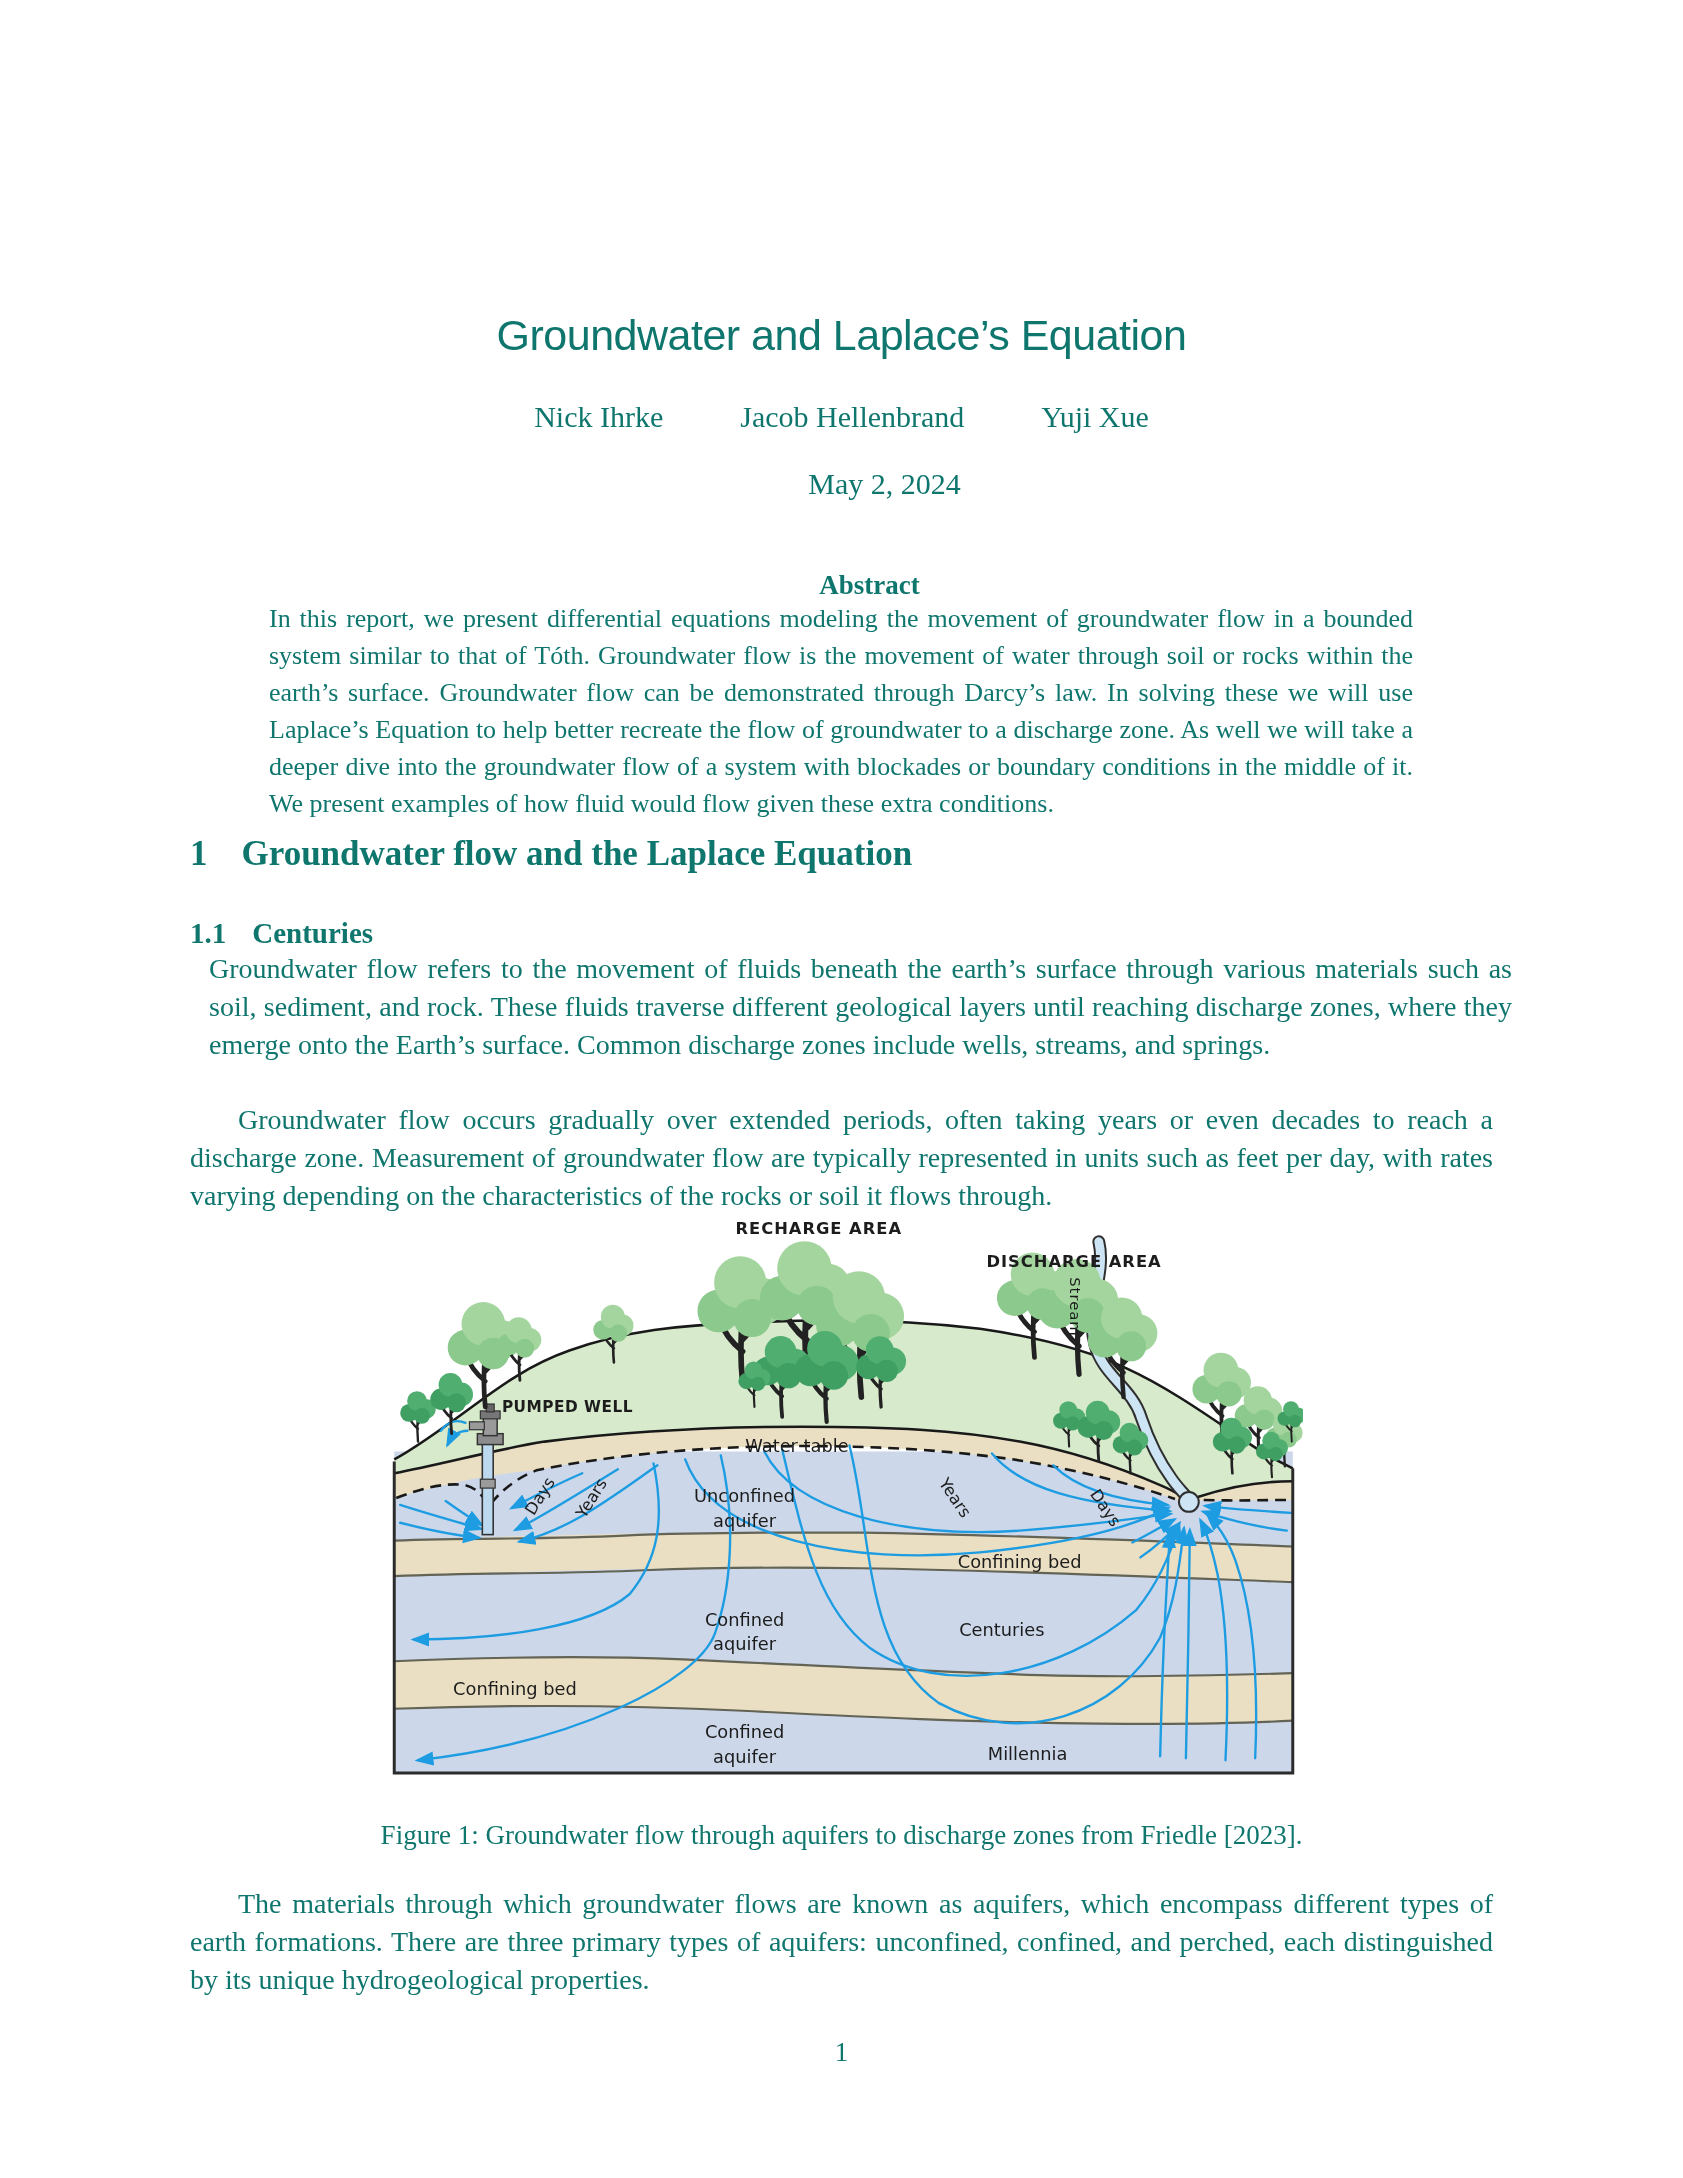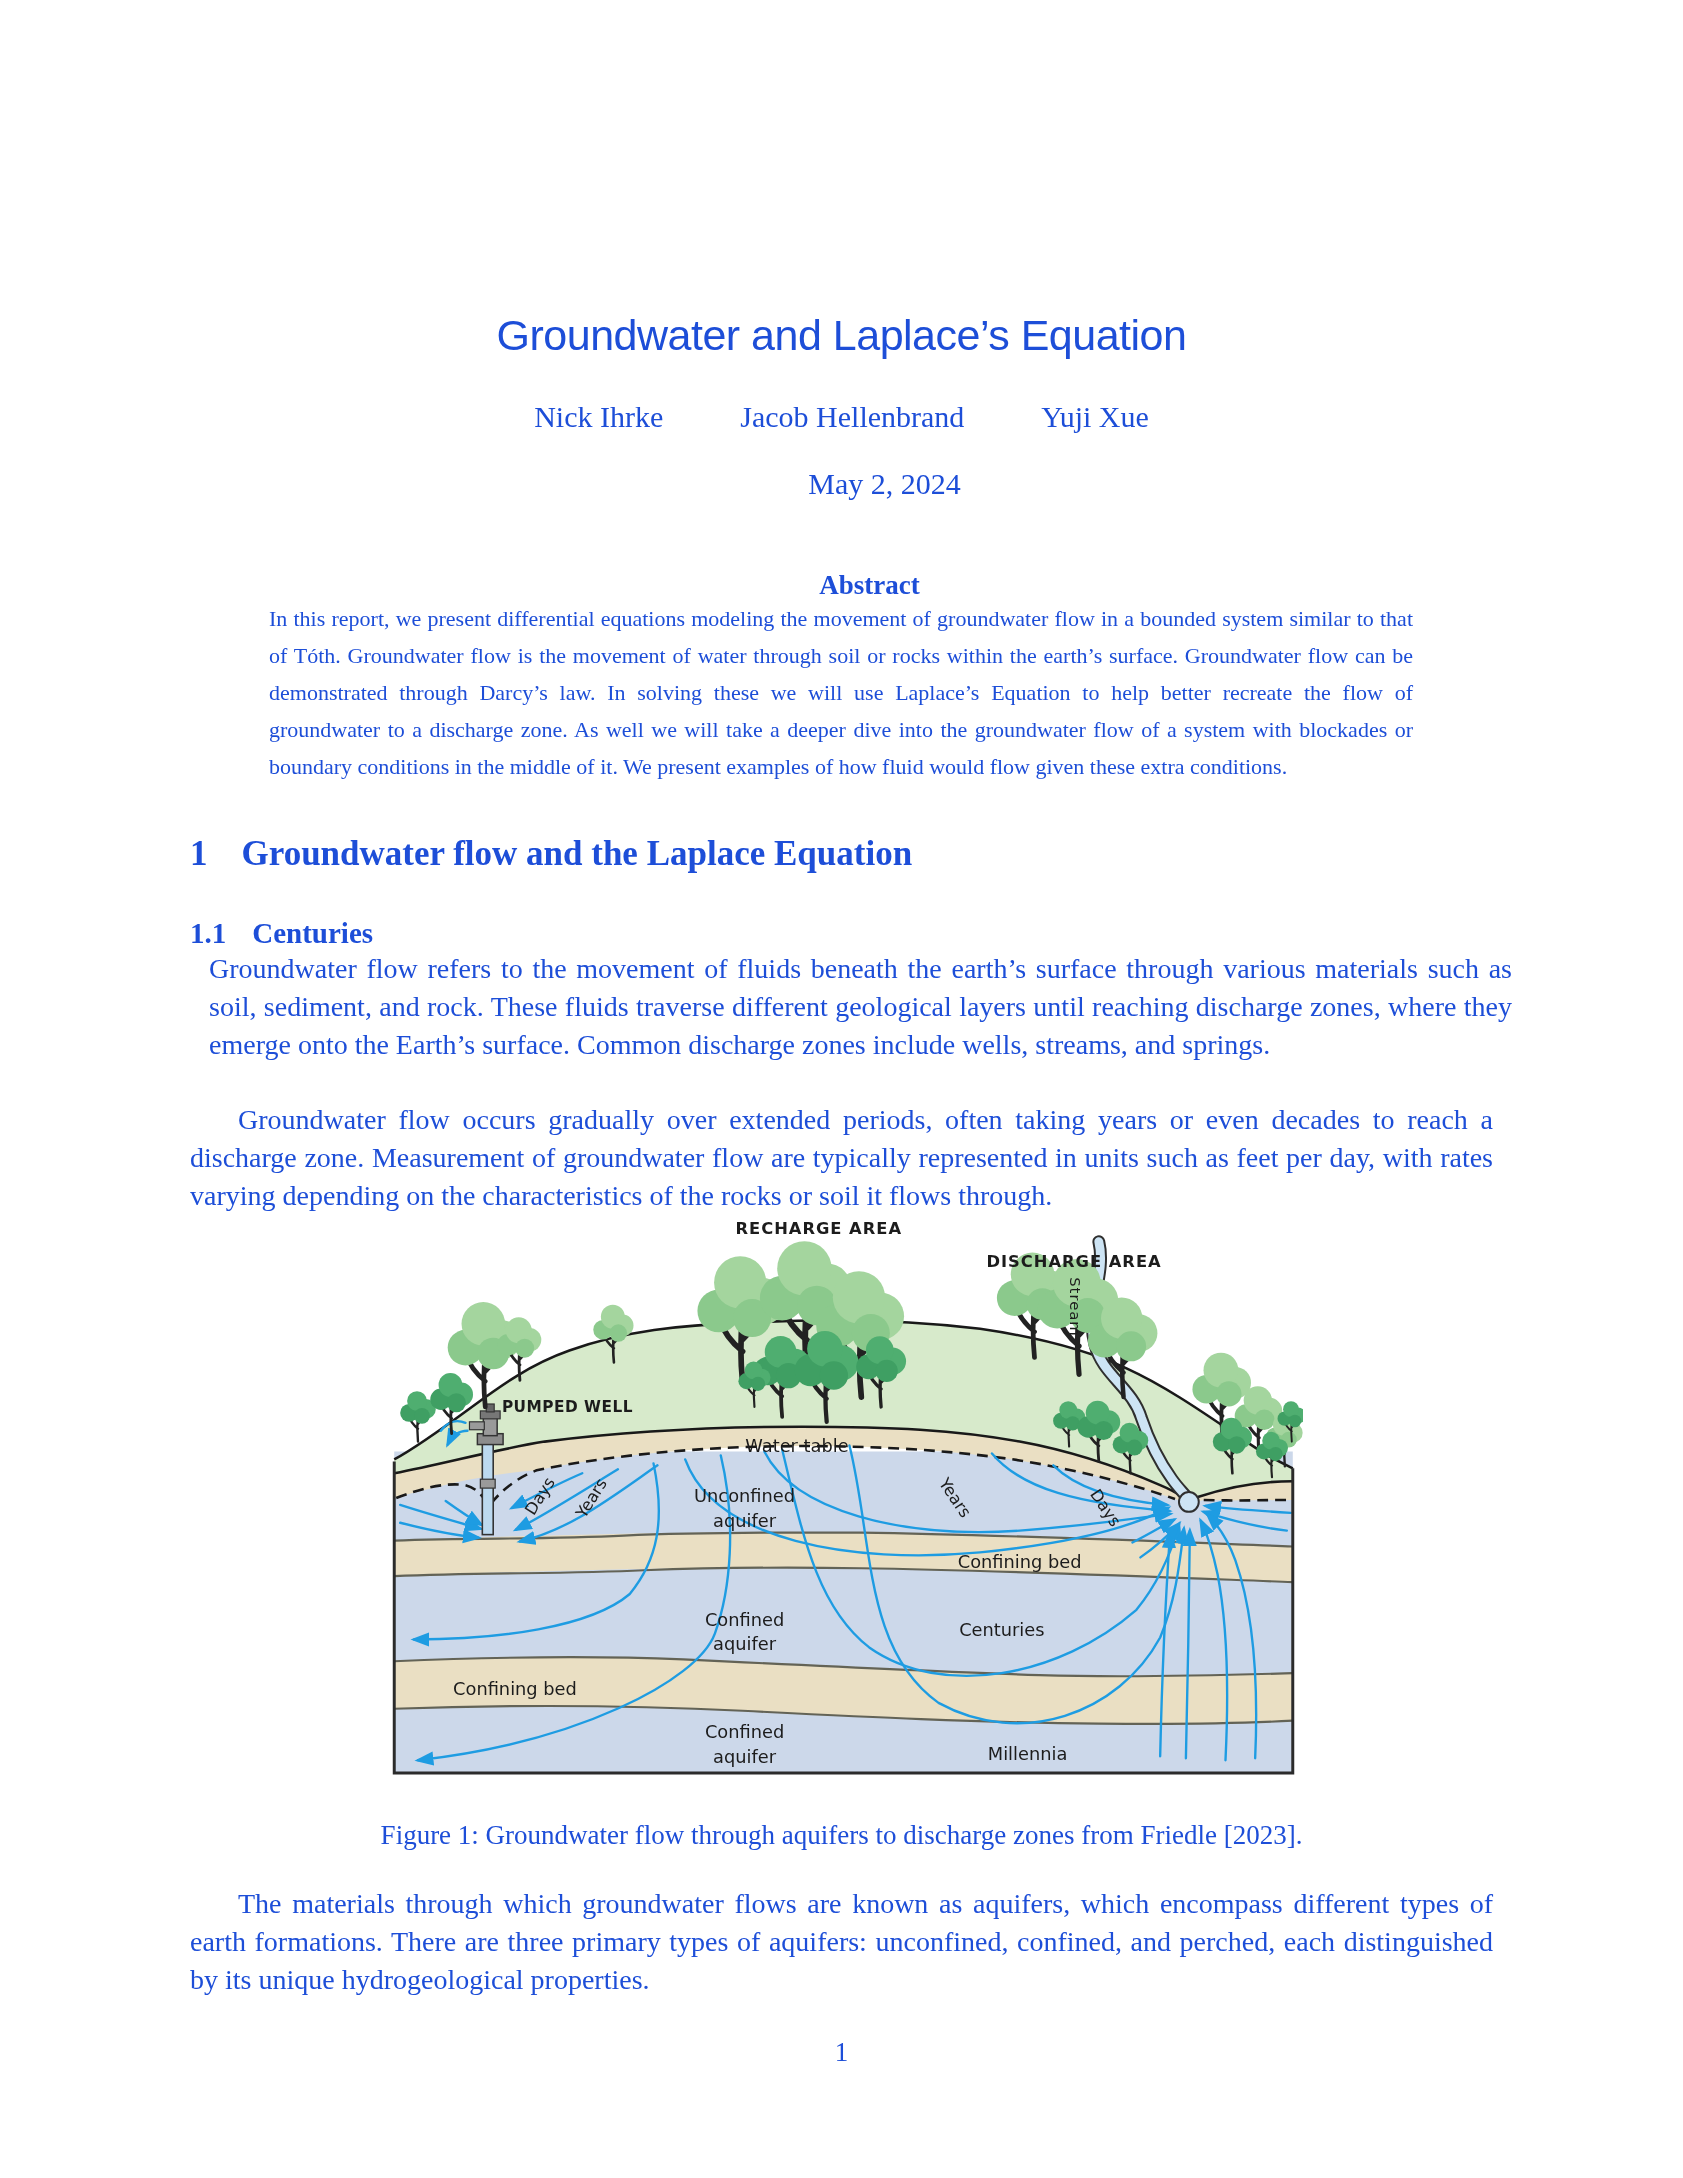--- a/index.html
+++ b/index.html
@@ -1,25 +1,25 @@
 <!DOCTYPE html>
 <html><head>
 <meta charset="utf-8">
 <style>
   html,body{margin:0;padding:0;background:#ffffff;}
   #page{position:relative;width:1652px;height:2178px;background:#ffffff;overflow:hidden;
-        font-family:"Liberation Serif",serif;color:#1d4ed8;}
+        font-family:"Liberation Serif",serif;color:#0f766e;}
   .abs{position:absolute;}
   #doc-title{left:0;top:311px;width:1683px;text-align:center;
              font-family:"Liberation Sans",sans-serif;font-weight:400;font-size:43px;letter-spacing:-0.5px;}
   #authors{left:0;top:400px;width:1683px;display:flex;justify-content:center;gap:77px;
            font-size:30px;text-align:right;}
   #date{left:0;top:467px;width:1683px;text-align:center;font-size:30px;padding-left:43px;}
   #abstract-heading{left:0;top:570px;width:1683px;text-align:center;font-weight:bold;font-size:27px;margin-left:28px;}
-  #abstract-body{left:269px;top:600px;width:1144px;font-size:22px;line-height:37px;text-align:justify;}
+  #abstract-body{left:269px;top:600px;width:1144px;font-size:26px;line-height:37px;text-align:justify;}
   #sec1{left:190px;top:834px;width:1303px;font-size:35px;font-weight:bold;}
   #sec1 .secnum{margin-right:34px;}
   #sec11{left:190px;top:917px;width:1303px;font-size:29px;font-weight:bold;}
   #sec11 .secnum{margin-right:26px;}
   .bodypara{left:190px;width:1303px;font-size:28px;line-height:38px;text-align:justify;}
   #para1{top:950px;margin-left:19px;}
   #para2{top:1101px;text-indent:48px;}
   #para3{top:1885px;text-indent:48px;}
   #figure-wrap{left:386px;top:1214px;width:917px;height:569px;}
   #caption{left:0;top:1820px;width:1683px;text-align:center;font-size:27px;}

